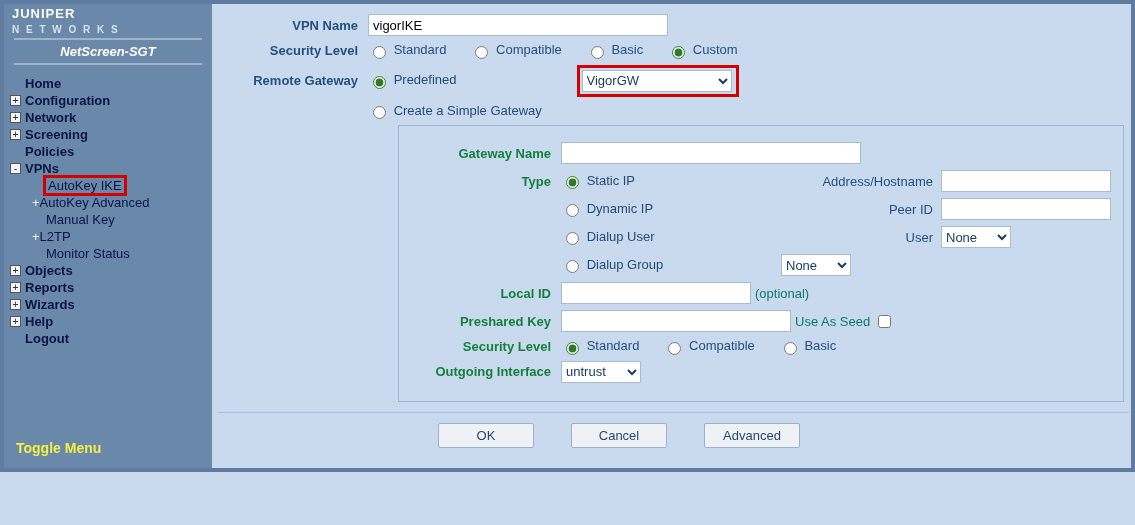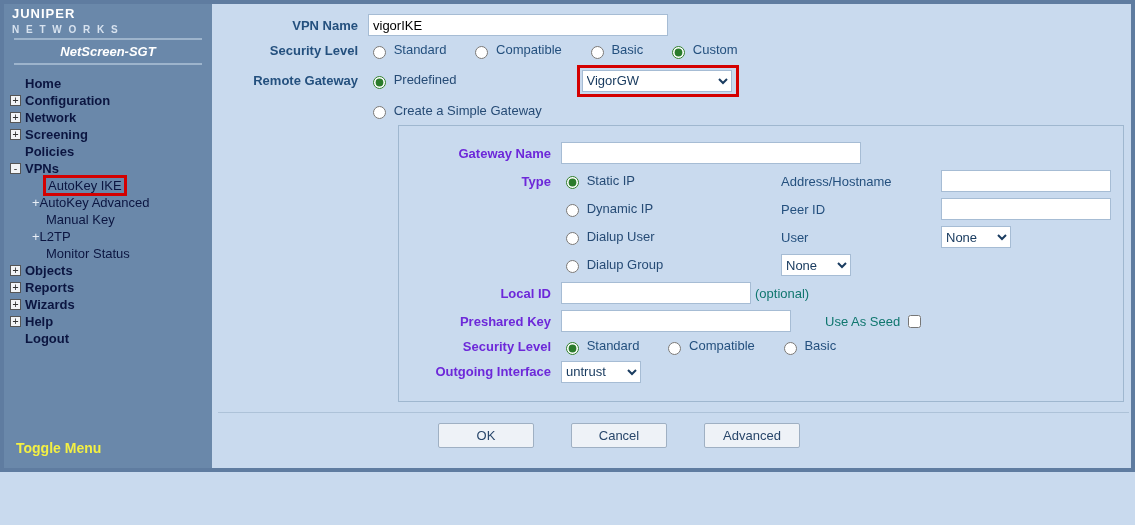--- a/index.html
+++ b/index.html
@@ -115,24 +115,24 @@
   }
 
   fieldset.simple {
     margin: 4px 10px 4px 180px;
     border: 1px solid #9fb7cf;
     padding: 10px 12px 12px 12px;
   }
   .fs-row { display:flex; align-items:center; margin:6px 0; }
   .fs-lbl {
     width: 150px; text-align:right; padding-right:10px;
-    font-weight:bold; color:#6d28d9;
+    font-weight:bold; color:#15803d;
   }
   .type-opts { width: 220px;}
-  .type-right-lbl { width:160px; text-align:left; padding-right:8px; color:#24507e;}
+  .type-right-lbl { width:160px; text-align:right; padding-right:8px; color:#24507e;}
   .note { color:#0f766e; padding-left:4px;}
   .btns { display:flex; gap:37px; justify-content:flex-start; margin: 8px 0 0 220px;}
   button {
     min-width:96px; height:25px;
     background:#eef2f7; border:1px solid #9fb0c3;
     border-radius:2px; color:#28466a; cursor:pointer;
     font-size:13px;
   }
   hr.sep { border:none; border-top:1px solid #adc2d8; margin:10px 0;}
 </style>
@@ -283,21 +283,21 @@
 
       <div class="fs-row">
         <div class="fs-lbl">Local ID</div>
         <input class="txt" style="width: 190px;" value="">
         <span class="note">(optional)</span>
       </div>
 
       <div class="fs-row">
         <div class="fs-lbl">Preshared Key</div>
         <input class="txt" style="width: 230px;" value="">
-        <span class="note" style="margin-left:30px">Use As Seed</span>
+        <span class="note" style="">Use As Seed</span>
         <input type="checkbox" style="margin-left: 8px;">
       </div>
 
       <div class="fs-row radio-row">
         <div class="fs-lbl">Security Level</div>
         <label><input type="radio" name="sgl" checked="" style=""> <span>Standard</span></label>
         <label><input type="radio" name="sgl" style=""> <span>Compatible</span></label>
         <label><input type="radio" name="sgl" style=""> <span>Basic</span></label>
       </div>
 

